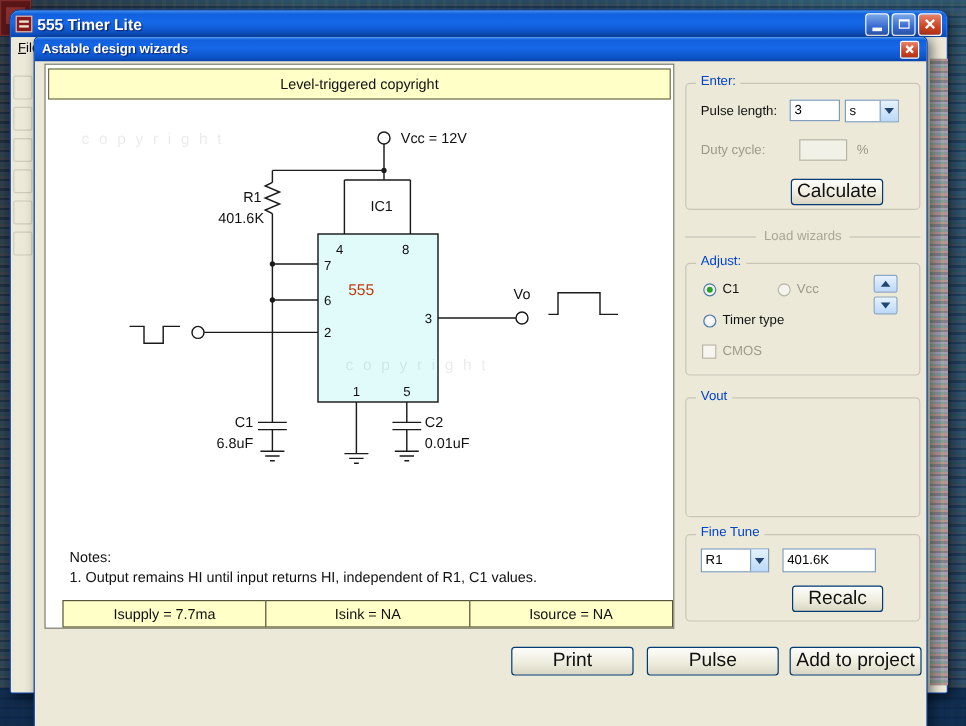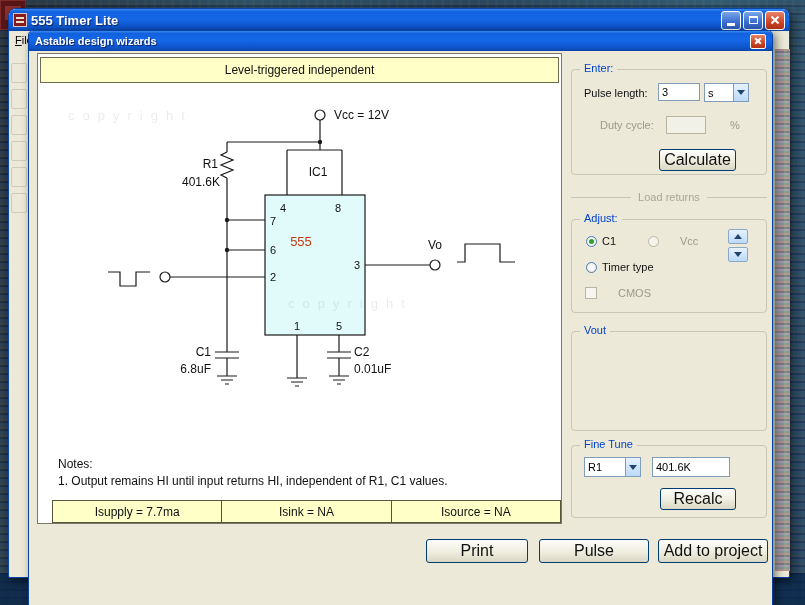--- a/index.html
+++ b/index.html
@@ -78,21 +78,21 @@
   .status-row { position:absolute; left:0px; top:446px; width:523px; height:23px; display:flex; }
   .status-cell { flex:1; background:#FFFFC8; border:1px solid #55553a; margin-left:-1px;
     display:flex; align-items:center; justify-content:center; font-size:12px; color:#111; }
   .status-cell:first-child { margin-left:14px; }
 
   
   .group { position:absolute; border:1px solid #C9C6B8; border-radius:4px; }
   .group > * { position:absolute; }
   .group-title { top:-8px; left:8px; background:#ECE9D8; padding:0 4px; color:#0042CC; font-size:11px; }
   .lbl { font-size:11px; color:#111; white-space:nowrap; }
-  .lbl.dis { color:#9c9a8c;margin-left:16px; }
+  .lbl.dis { color:#9c9a8c; }
   .txt { position:absolute; height:18px; border:1px solid #7F9DB9; background:#fff; font-size:11px; padding:1px 3px;
     font-family:"Liberation Sans",sans-serif; }
   .txt.dis { border-color:#B7B4A2; background:#F2F1E7; }
   .combo { height:19px; border:1px solid #7F9DB9; background:#fff; display:flex; align-items:center; }
   .combo-val { flex:1; font-size:11px; padding-left:3px; }
   .combo-btn { width:15px; height:100%; border-left:1px solid #7F9DB9;
     background:linear-gradient(180deg,#E6F2FE,#BCD9F8); display:flex; align-items:center; justify-content:center; }
   .arr-down { width:0; height:0; border-left:4px solid transparent; border-right:4px solid transparent; border-top:5px solid #21456E; }
   .arr-up { width:0; height:0; border-left:4px solid transparent; border-right:4px solid transparent; border-bottom:5px solid #21456E; }
   .btn { position:absolute; border:1px solid #003C74; border-radius:3px;
@@ -184,21 +184,21 @@
 
   <div class="dialog">
     <div class="dlg-title">
       <span class="dlg-title-text">Astable design wizards</span>
       <span class="dlg-close">
           <span class="glyph-x-s"></span>
         </span>
     </div>
 
     <div class="schematic-panel">
-      <div class="schem-header">Level-triggered independent</div>
+      <div class="schem-header">Level-triggered copyright</div>
 
       <svg class="schematic-svg" width="525" height="320" viewBox="0 0 525 320">
         <g stroke="#1a1a1a" stroke-width="1.2" fill="none">
 
           <path d="M282,34 V64"></path>
           <path d="M249,64 H304 M249,64 V109 M304,64 V109"></path>
 
           <path d="M189,56 H282"></path>
 
           <path d="M189,56 V66"></path>
@@ -276,21 +276,21 @@
             <span class="arr-down"></span>
           </span>
       </div>
       <span class="lbl dis" style="left:12px;top:49px">Duty cycle:</span>
       <input class="txt dis" style="left: 94px; top: 46px; width: 40px;" value="">
       <span class="lbl dis" style="left:142px;top:49px">%</span>
       <button class="btn" style="left:87px;top:79px;width:77px;height:22px">Calculate</button>
     </div>
 
     <div class="load-currents" style="left:542px;top:159px;width:196px;height:14px">
-      <span>Load returns</span>
+      <span>Load wizards</span>
     </div>
 
     <div class="group" style="left:542px;top:188px;width:196px;height:94px">
       <span class="group-title">Adjust:</span>
       <div class="radio-row" style="left:14px;top:15px">
         <span class="radio checked"></span>
         <span class="lbl">C1</span>
       </div>
       <div class="radio-row" style="left:76px;top:15px">
         <span class="radio dis"></span>

